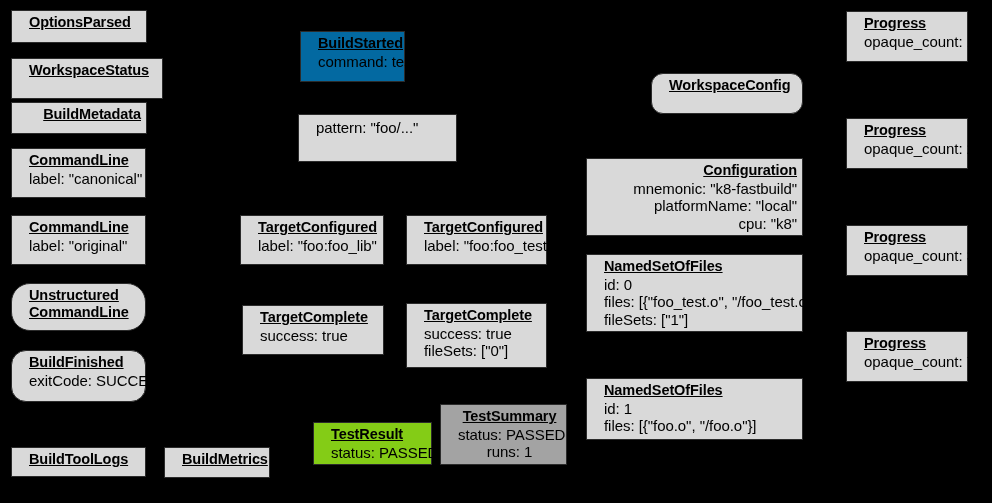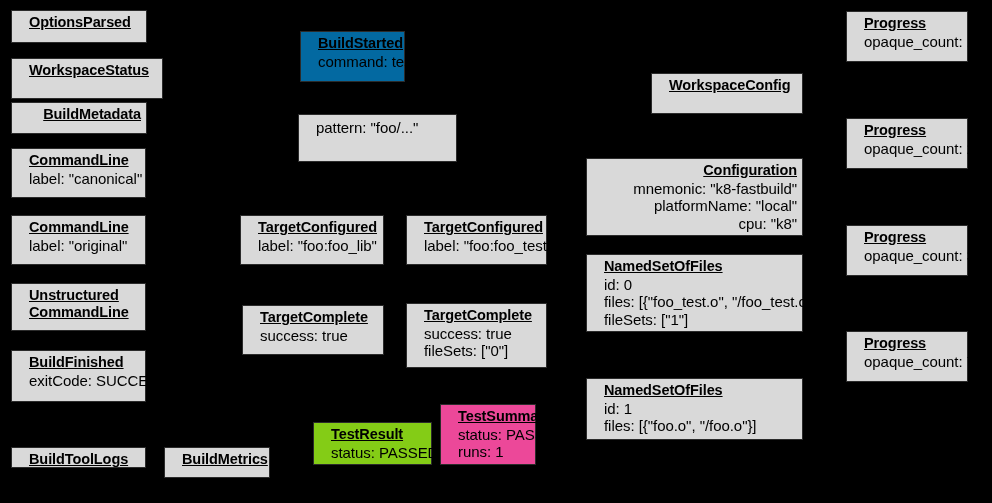--- a/index.html
+++ b/index.html
@@ -68,21 +68,21 @@
     </div>
     <div class="node" style="left: 846px; top: 11px; width: 122px; height: 51px; background: rgb(217, 217, 217); border-color: rgb(43, 43, 43); color: rgb(0, 0, 0);">
       <span class="node-title">Progress</span>
       <span class="node-fields">
         <span class="node-field">opaque_count: 1</span>
       </span>
     </div>
     <div class="node" style="left: 11px; top: 58px; width: 152px; height: 41px; background: rgb(217, 217, 217); border-color: rgb(43, 43, 43); color: rgb(0, 0, 0);">
       <span class="node-title">WorkspaceStatus</span>
     </div>
-    <div class="node" style="left: 651px; top: 73px; width: 152px; height: 41px; background: rgb(217, 217, 217); border-color: rgb(43, 43, 43); color: rgb(0, 0, 0);">
+    <div class="node" style="left: 651px; top: 73px; width: 152px; height: 41px; background: rgb(217, 217, 217); border-color: rgb(43, 43, 43); color: rgb(0, 0, 0); border-radius: 12px;">
       <span class="node-title">WorkspaceConfig</span>
     </div>
     <div class="node" style="left: 11px; top: 102px; width: 136px; height: 32px; background: rgb(217, 217, 217); border-color: rgb(43, 43, 43); color: rgb(0, 0, 0); text-align: right;">
       <span class="node-title">BuildMetadata</span>
     </div>
     <div class="node" style="left: 298px; top: 114px; width: 159px; height: 48px; background: rgb(217, 217, 217); border-color: rgb(43, 43, 43); color: rgb(0, 0, 0);">
       <span class="node-fields">
         <span class="node-field">pattern: "foo/..."</span>
       </span>
     </div>
@@ -131,21 +131,21 @@
       </span>
     </div>
     <div class="node" style="left: 586px; top: 254px; width: 217px; height: 78px; background: rgb(217, 217, 217); border-color: rgb(43, 43, 43); color: rgb(0, 0, 0);">
       <span class="node-title">NamedSetOfFiles</span>
       <span class="node-fields">
         <span class="node-field">id: 0</span>
         <span class="node-field">files: [{"foo_test.o", "/foo_test.o"}]</span>
         <span class="node-field">fileSets: ["1"]</span>
       </span>
     </div>
-    <div class="node" style="left: 11px; top: 283px; width: 135px; height: 48px; background: rgb(217, 217, 217); border-color: rgb(43, 43, 43); color: rgb(0, 0, 0);">
+    <div class="node" style="left: 11px; top: 283px; width: 135px; height: 48px; background: rgb(217, 217, 217); border-color: rgb(43, 43, 43); color: rgb(0, 0, 0); border-radius: 19px;">
       <span class="node-title wrap">Unstructured CommandLine</span>
     </div>
     <div class="node" style="left: 242px; top: 305px; width: 142px; height: 50px; background: rgb(217, 217, 217); border-color: rgb(43, 43, 43); color: rgb(0, 0, 0);">
       <span class="node-title">TargetComplete</span>
       <span class="node-fields">
         <span class="node-field">success: true</span>
       </span>
     </div>
     <div class="node" style="left: 406px; top: 303px; width: 141px; height: 65px; background: rgb(217, 217, 217); border-color: rgb(43, 43, 43); color: rgb(0, 0, 0);">
       <span class="node-title">TargetComplete</span>
@@ -153,45 +153,45 @@
         <span class="node-field">success: true</span>
         <span class="node-field">fileSets: ["0"]</span>
       </span>
     </div>
     <div class="node" style="left: 846px; top: 331px; width: 122px; height: 51px; background: rgb(217, 217, 217); border-color: rgb(43, 43, 43); color: rgb(0, 0, 0);">
       <span class="node-title">Progress</span>
       <span class="node-fields">
         <span class="node-field">opaque_count: 7</span>
       </span>
     </div>
-    <div class="node" style="left: 11px; top: 350px; width: 135px; height: 52px; background: rgb(217, 217, 217); border-color: rgb(43, 43, 43); color: rgb(0, 0, 0);">
+    <div class="node" style="left: 11px; top: 350px; width: 135px; height: 52px; background: rgb(217, 217, 217); border-color: rgb(43, 43, 43); color: rgb(0, 0, 0); border-radius: 15px;">
       <span class="node-title">BuildFinished</span>
       <span class="node-fields">
         <span class="node-field">exitCode: SUCCESS</span>
       </span>
     </div>
     <div class="node" style="left: 586px; top: 378px; width: 217px; height: 62px; background: rgb(217, 217, 217); border-color: rgb(43, 43, 43); color: rgb(0, 0, 0);">
       <span class="node-title">NamedSetOfFiles</span>
       <span class="node-fields">
         <span class="node-field">id: 1</span>
         <span class="node-field">files: [{"foo.o", "/foo.o"}]</span>
       </span>
     </div>
-    <div class="node" style="left: 440px; top: 404px; width: 96px; height: 61px; background: #ec4899; border-color: rgb(43, 43, 43); color: rgb(0, 0, 0);">
+    <div class="node" style="left: 440px; top: 404px; width: 127px; height: 61px; background: #a3a3a3; border-color: rgb(43, 43, 43); color: rgb(0, 0, 0); text-align: center;">
       <span class="node-title">TestSummary</span>
       <span class="node-fields">
         <span class="node-field">status: PASSED</span>
         <span class="node-field">runs: 1</span>
       </span>
     </div>
     <div class="node" style="left: 313px; top: 422px; width: 119px; height: 43px; background: #84cc16; border-color: rgb(43, 43, 43); color: rgb(0, 0, 0);">
       <span class="node-title">TestResult</span>
       <span class="node-fields">
         <span class="node-field">status: PASSED</span>
       </span>
     </div>
-    <div class="node" style="left: 11px; top: 447px; width: 135px; height: 21px; background: rgb(217, 217, 217); border-color: rgb(43, 43, 43); color: rgb(0, 0, 0);">
+    <div class="node" style="left: 11px; top: 447px; width: 135px; height: 30px; background: rgb(217, 217, 217); border-color: rgb(43, 43, 43); color: rgb(0, 0, 0);">
       <span class="node-title">BuildToolLogs</span>
     </div>
     <div class="node" style="left: 164px; top: 447px; width: 106px; height: 31px; background: rgb(217, 217, 217); border-color: rgb(43, 43, 43); color: rgb(0, 0, 0);">
       <span class="node-title">BuildMetrics</span>
     </div>
   </div>
 
 </body></html>

